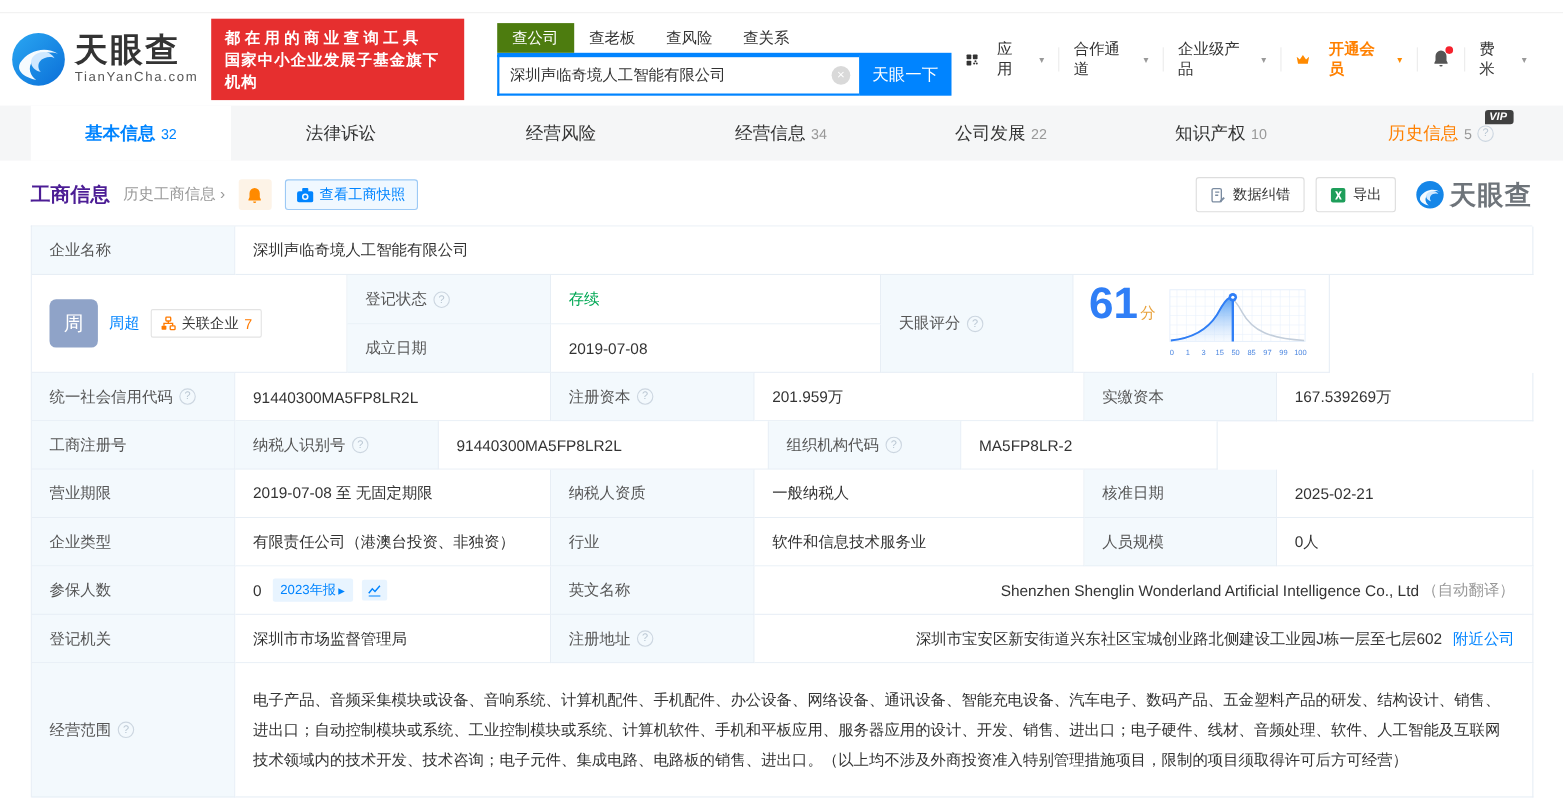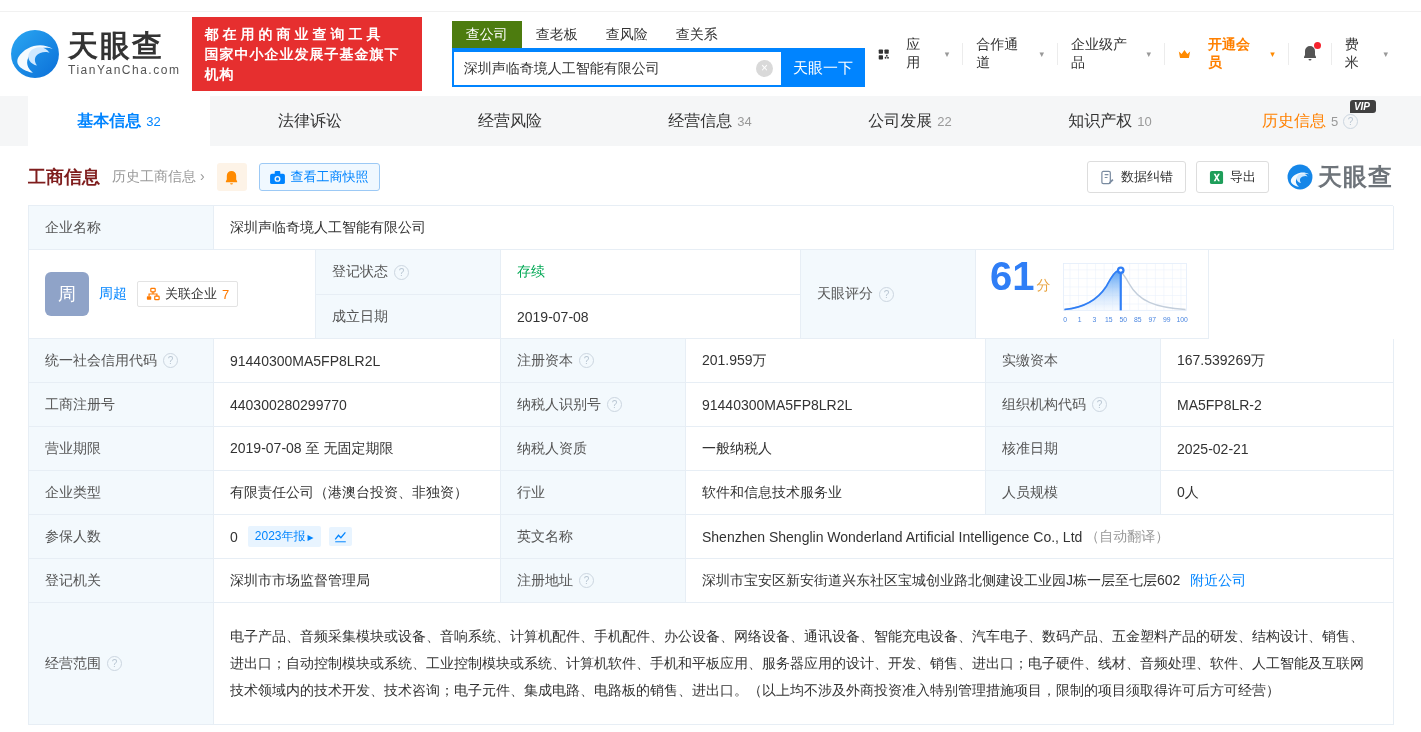--- a/index.html
+++ b/index.html
@@ -50,21 +50,21 @@
   .ptab.active .lbl { color:#0084ff; font-weight:bold; }
   .ptab.active .cnt { color:#0084ff; }
   .ptab.hist .lbl { color:#ff8000; }
   .vip-badge { position:absolute; top:4px; right:34px; background:#404040; color:#fff; font-size:10px;
     font-style:italic; font-weight:bold; padding:1px 6px 1px 4px; border-radius:3px 3px 3px 0; }
   .qmark { display:inline-flex; width:15px; height:15px; border-radius:50%; border:1px solid #ccd6e0;
     color:#b9c6d2; font-size:10px; align-items:center; justify-content:center; cursor:pointer; flex:none; }
 
   
   .sect { display:flex; align-items:center; margin:15px 28px 12px; gap:12px; }
-  .sect-title { font-size:18px; font-weight:bold; color:#7f1d1d; }
+  .sect-title { font-size:18px; font-weight:bold; color:#4c1d95; }
   .hist-link { font-size:14px; color:#999; cursor:pointer; }
   .bell-btn { width:30px; height:28px; background:#fdf3e7; border-radius:3px; display:flex;
     align-items:center; justify-content:center; cursor:pointer; }
   .snap-btn { display:flex; align-items:center; gap:6px; height:28px; padding:0 10px; cursor:pointer;
     background:#f0f8ff; border:1px solid #9cc9f5; border-radius:3px; color:#0084ff; font-size:13px; }
   .sect-right { margin-left:auto; display:flex; align-items:center; gap:10px; }
   .gbtn { display:flex; align-items:center; gap:6px; height:32px; padding:0 12px; background:#fff;
     border:1px solid #ddd; border-radius:3px; font-size:13px; color:#333; cursor:pointer; }
   .watermark { display:flex; align-items:center; gap:5px; margin-left:8px; }
   .watermark svg { width:26px; height:26px; }
@@ -72,21 +72,21 @@
 
   
   .itable { width:1365px; margin-left:28px; border-top:1px solid #e7eef5; border-left:1px solid #e7eef5; }
   .t-row { display:flex; }
   .cell { border-right:1px solid #e7eef5; border-bottom:1px solid #e7eef5; display:flex;
     align-items:center; padding:0 16px; font-size:14px; color:#333; background:#fff; }
   .cell.label { background:#f3f9fd; color:#555; gap:6px; }
   .w-l  { width:185px; flex:none; } .w-v1 { width:287px; flex:none; }
   .w-l2 { width:185px; flex:none; } .w-v2 { width:300px; flex:none; }
   .w-l3 { width:175px; flex:none; } .w-v3 { width:233px; flex:none; }
-  .w-sp5 { width:1180px; flex:none; } .w-sp3 { width:708px; flex:none; }
+  .w-sp5 { width:1180px; flex:none; } .w-sp3 { width:708px; flex:none;justify-content:flex-end; }
   .h44 { height:44px; } .h89 { height:89px; } .h45 { height:45px; } .h122 { height:122px; }
   .midcol { width:485px; flex:none; display:flex; flex-direction:column; }
   .subrow { display:flex; }
   .subrow .cell.label { width:185px; }
   .subrow .cell.val { width:300px; }
   .green { color:#00a854; }
   .blue-link { color:#0084ff; cursor:pointer; text-decoration:none; }
   .avatar { width:44px; height:44px; border-radius:6px; background:#8fa3c8; color:#fff; font-size:18px;
     display:flex; align-items:center; justify-content:center; flex:none; cursor:pointer; }
   .rel-badge { display:inline-flex; align-items:center; gap:5px; border:1px solid #e3e3e3; border-radius:2px;
@@ -380,23 +380,20 @@
       </div>
     <div class="cell w-v3 h44">
         <span>167.539269万</span>
       </div>
   </div>
 
   <div class="t-row">
     <div class="cell label w-l h44">
         <span>工商注册号</span>
       </div>
-    <div class="cell w-v1 h44">
-        <span>440300280299770</span>
-      </div>
     <div class="cell label w-l2 h44">
         <span>纳税人识别号</span>
         <span class="qmark">?</span>
       </div>
     <div class="cell w-v2 h44">
         <span>91440300MA5FP8LR2L</span>
       </div>
     <div class="cell label w-l3 h44">
         <span>组织机构代码</span>
         <span class="qmark">?</span>

